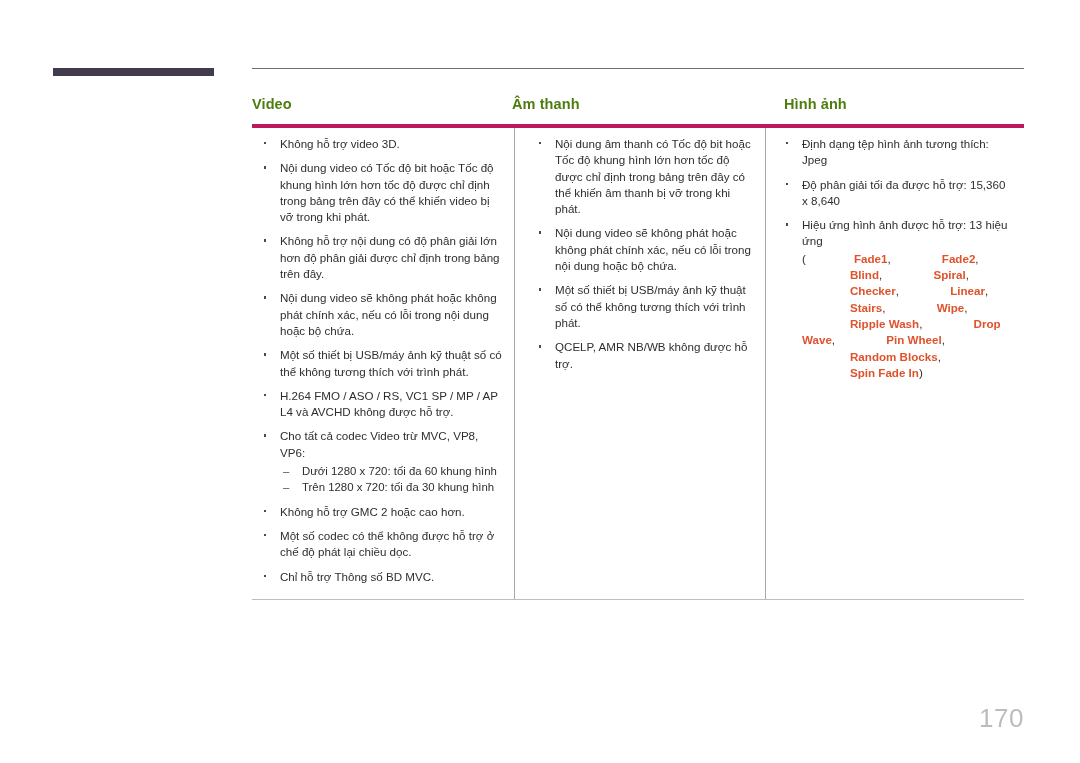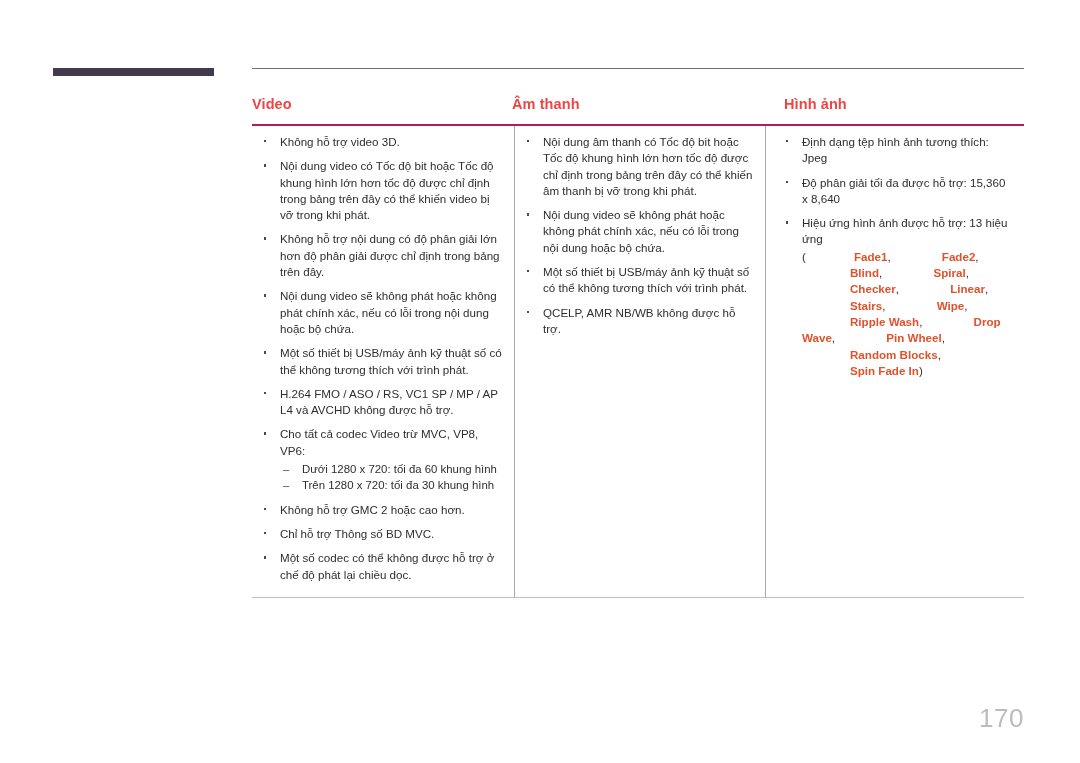--- a/index.html
+++ b/index.html
@@ -42,46 +42,46 @@
     left: 252px;
     top: 96px;
     width: 772px;
     height: 22px;
   }
   .heading {
     position: absolute;
     top: 0;
     font-size: 14.5px;
     font-weight: bold;
-    color: #ef4444;
+    color: #4d7c0f;
     letter-spacing: 0.1px;
     white-space: nowrap;
   }
   .heading.c1 { left: 0px; }
   .heading.c2 { left: 260px; }
   .heading.c3 { left: 532px; }
 
   
   .spec-table {
     position: absolute;
     left: 252px;
     top: 124px;
     width: 772px;
-    border-top: 2px solid #be185d;
+    border-top: 4px solid #be185d;
     border-bottom: 1px solid #bdbdbd;
     box-sizing: border-box;
     display: flex;
     min-height: 408px;
   }
   .col {
     box-sizing: border-box;
     padding: 8px 10px 14px 4px;
   }
   .col.c1 { width: 262px; }
-  .col.c2 { width: 251px; border-left: 1px solid #a8a8a8; padding-left: 4px; }
+  .col.c2 { width: 251px; border-left: 1px solid #a8a8a8; padding-left: 16px; }
   .col.c3 { width: 259px; border-left: 1px solid #a8a8a8; padding-left: 12px; }
 
   ul.bul {
     list-style: none;
     margin: 0;
     padding: 0;
   }
   ul.bul > li.item {
     position: relative;
     padding-left: 24px;
@@ -164,22 +164,22 @@
         <li class="item"><span class="dot"></span><span>Nội dung video có Tốc độ bit hoặc Tốc độ khung hình lớn hơn tốc độ được chỉ định trong bảng trên đây có thể khiến video bị vỡ trong khi phát.</span></li>
         <li class="item"><span class="dot"></span><span>Không hỗ trợ nội dung có độ phân giải lớn hơn độ phân giải được chỉ định trong bảng trên đây.</span></li>
         <li class="item"><span class="dot"></span><span>Nội dung video sẽ không phát hoặc không phát chính xác, nếu có lỗi trong nội dung hoặc bộ chứa.</span></li>
         <li class="item"><span class="dot"></span><span>Một số thiết bị USB/máy ảnh kỹ thuật số có thể không tương thích với trình phát.</span></li>
         <li class="item"><span class="dot"></span><span>H.264 FMO / ASO / RS, VC1 SP / MP / AP L4 và AVCHD không được hỗ trợ.</span></li>
         <li class="item"><span class="dot"></span><span>Cho tất cả codec Video trừ MVC, VP8, VP6:</span><ul class="sub">
             <li class="subitem"><span class="dash">–</span><span>Dưới 1280 x 720: tối đa 60 khung hình</span></li>
             <li class="subitem"><span class="dash">–</span><span>Trên 1280 x 720: tối đa 30 khung hình</span></li>
           </ul></li>
         <li class="item"><span class="dot"></span><span>Không hỗ trợ GMC 2 hoặc cao hơn.</span></li>
+        <li class="item"><span class="dot"></span><span>Một số codec có thể không được hỗ trợ ở chế độ phát lại chiều dọc.</span></li>
         <li class="item"><span class="dot"></span><span>Chỉ hỗ trợ Thông số BD MVC.</span></li>
-        <li class="item"><span class="dot"></span><span>Một số codec có thể không được hỗ trợ ở chế độ phát lại chiều dọc.</span></li>
       </ul>
   </div>
   <div class="col c2">
     <ul class="bul" id="list-1">
         <li class="item"><span class="dot"></span><span>Nội dung âm thanh có Tốc độ bit hoặc Tốc độ khung hình lớn hơn tốc độ được chỉ định trong bảng trên đây có thể khiến âm thanh bị vỡ trong khi phát.</span></li>
         <li class="item"><span class="dot"></span><span>Nội dung video sẽ không phát hoặc không phát chính xác, nếu có lỗi trong nội dung hoặc bộ chứa.</span></li>
         <li class="item"><span class="dot"></span><span>Một số thiết bị USB/máy ảnh kỹ thuật số có thể không tương thích với trình phát.</span></li>
         <li class="item"><span class="dot"></span><span>QCELP, AMR NB/WB không được hỗ trợ.</span></li>
       </ul>
   </div>

